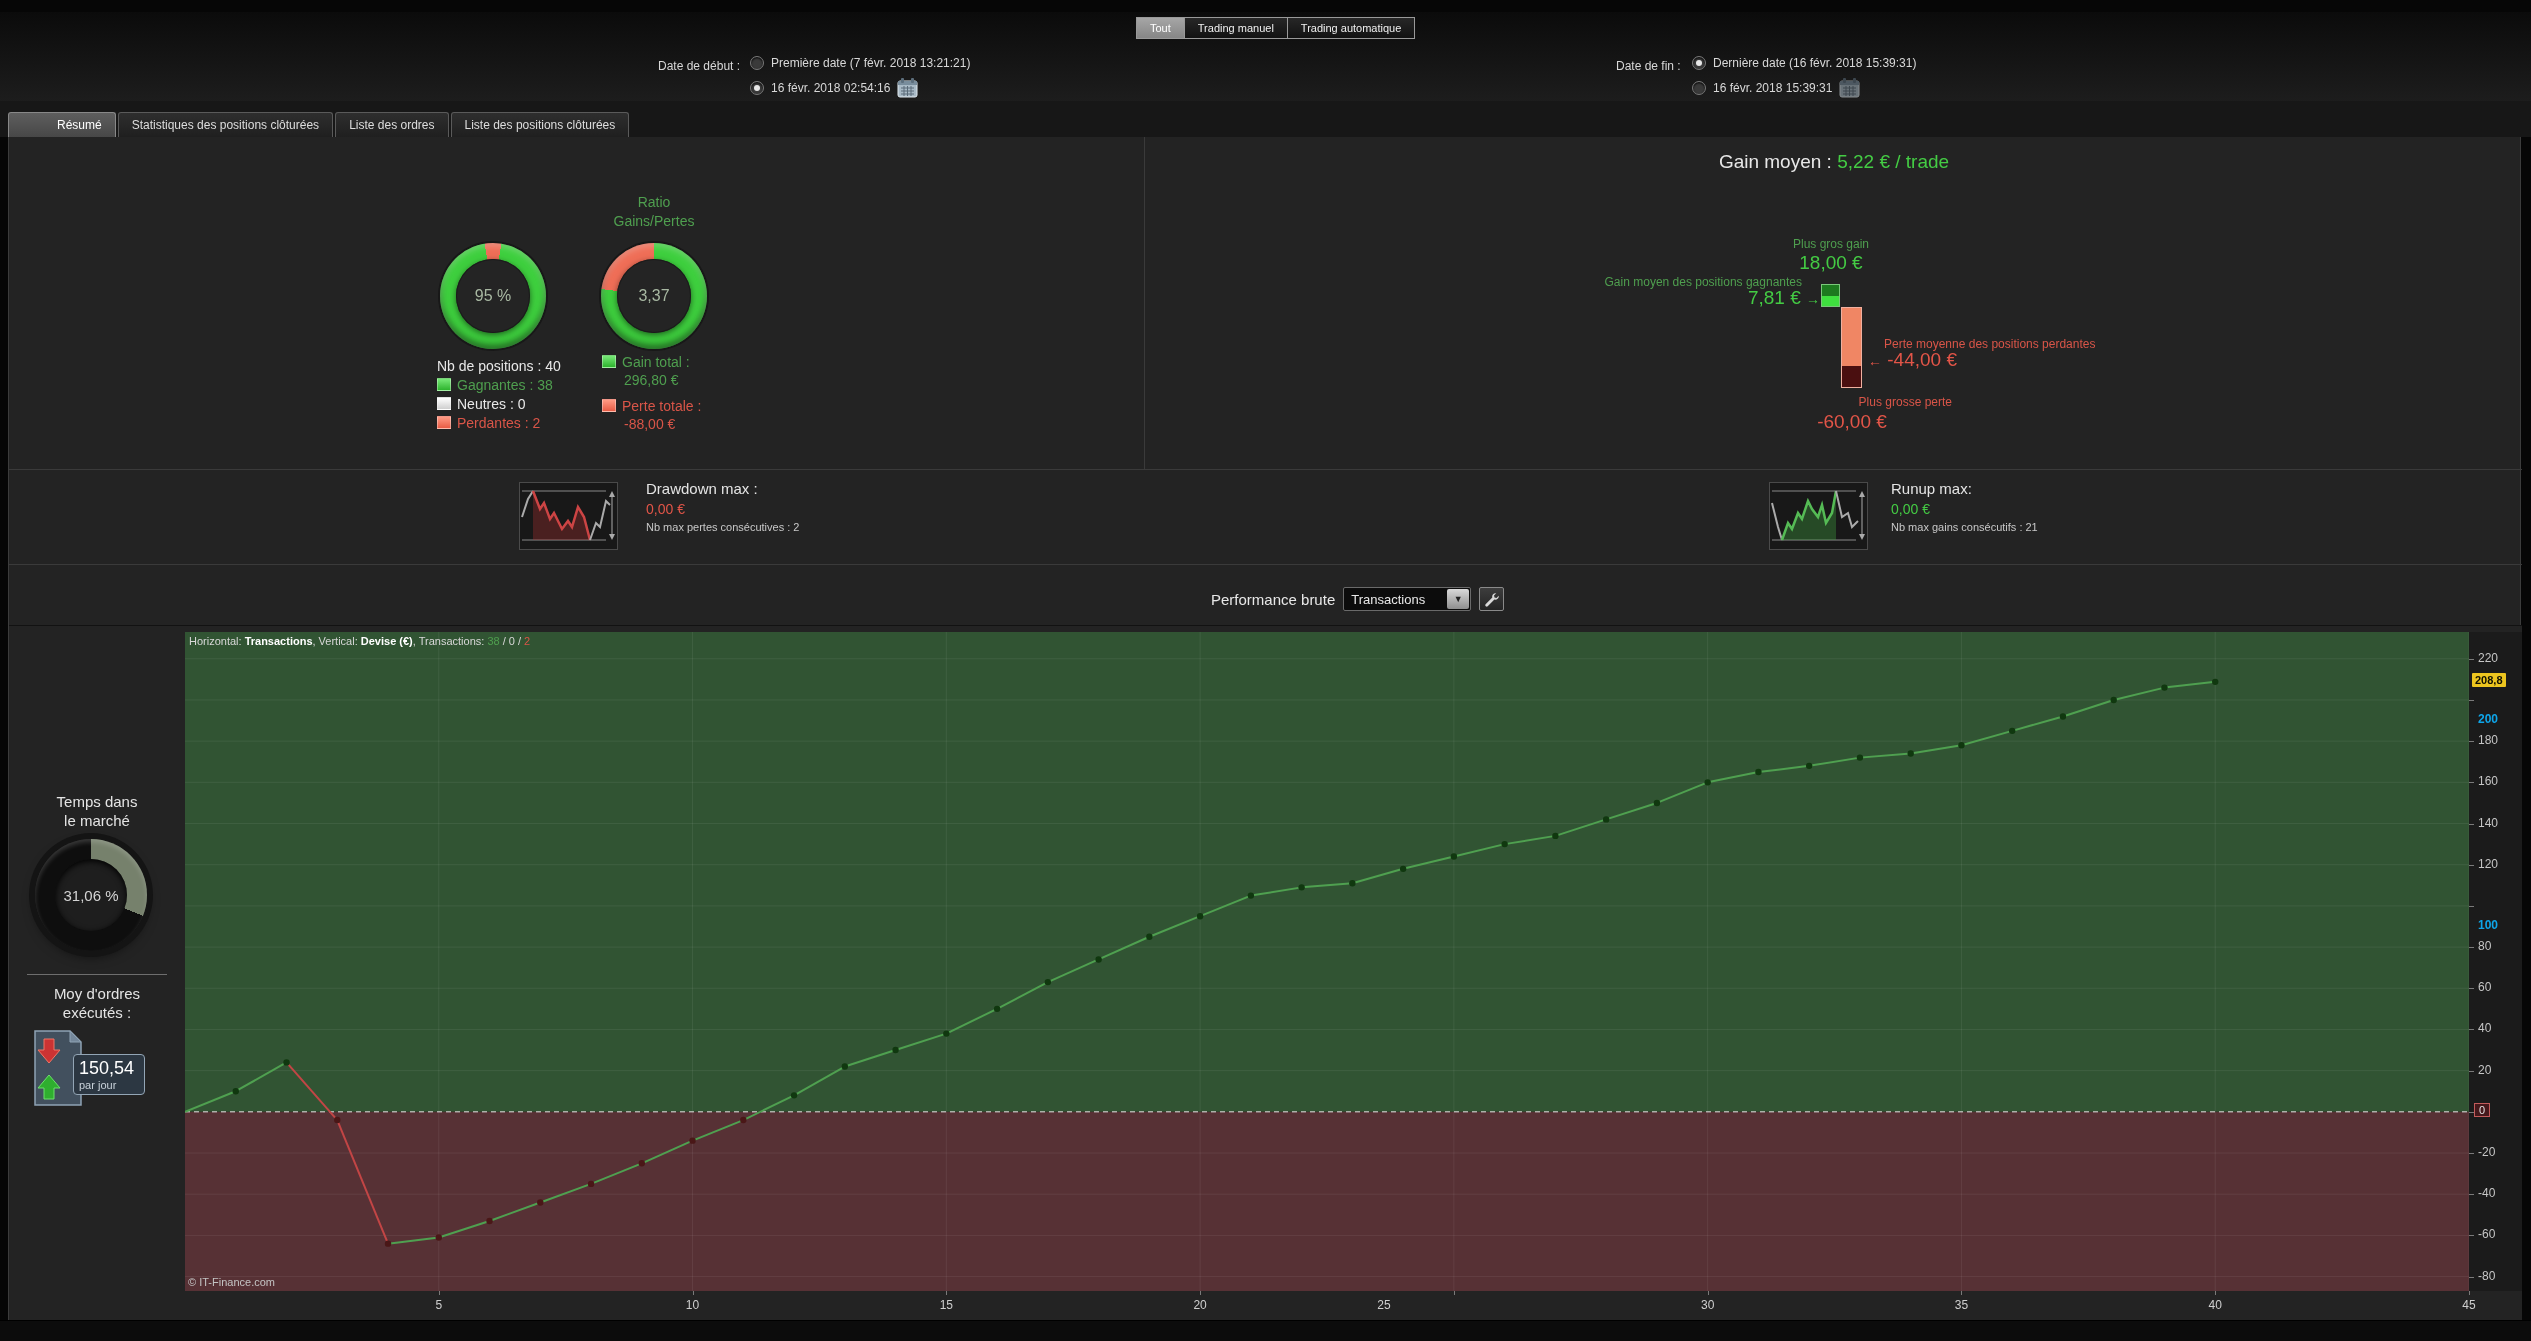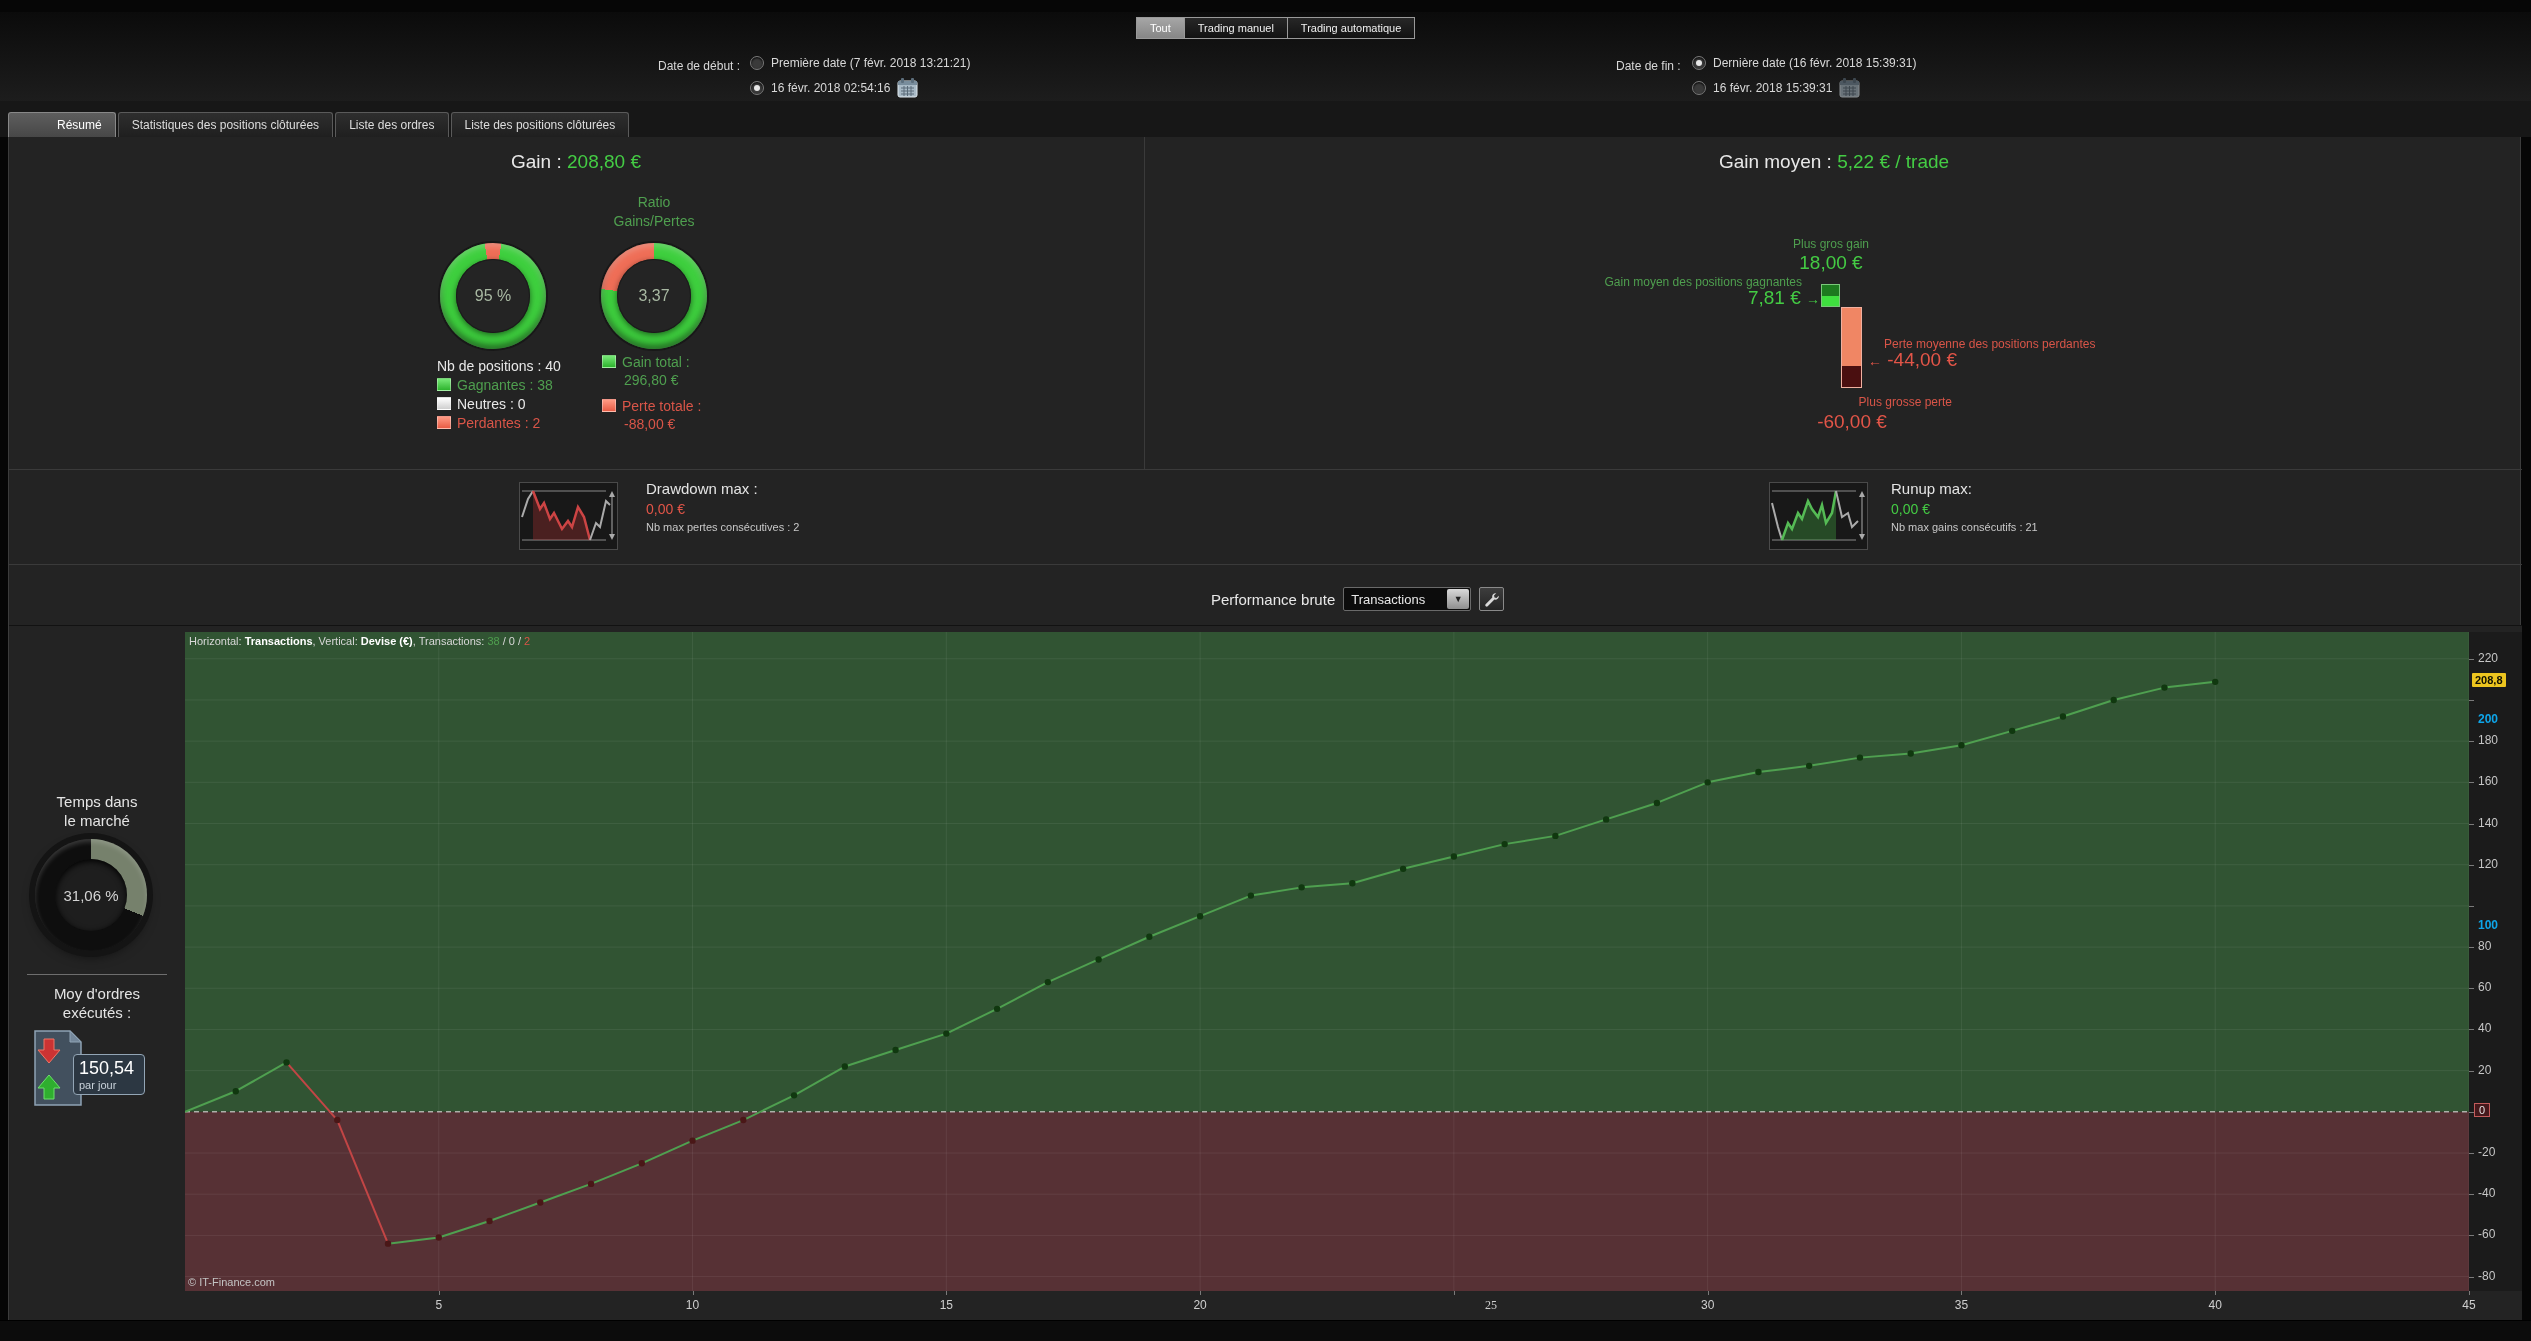--- a/index.html
+++ b/index.html
@@ -207,23 +207,20 @@
 <div class="nav-tabs">
   <div class="nav-tab sel">Résumé</div>
   <div class="nav-tab">Statistiques des positions clôturées</div>
   <div class="nav-tab">Liste des ordres</div>
   <div class="nav-tab">Liste des positions clôturées</div>
 </div>
 
 <div class="content">
 
   <div class="left-half">
-    <div class="gain-line">
-      <span>Gain : </span><span class="v-green">208,80 €</span>
-    </div>
 
     <div class="donut" style="left: 431px; top: 106px; background: conic-gradient(from 351deg, rgb(239, 110, 87) 0deg, rgb(239, 110, 87) 5%, rgb(62, 207, 62) 5%, rgb(62, 207, 62) 100%);">
       <div class="dval">95 %</div>
     </div>
 
     <div class="donut-title" style="left:520px;top:56px;width:250px;">
       <div>Ratio</div>
       <div>Gains/Pertes</div>
     </div>
     <div class="donut" style="left: 592px; top: 106px; background: conic-gradient(from 277.56deg, rgb(239, 110, 87) 0deg, rgb(239, 110, 87) 22.9%, rgb(62, 207, 62) 22.9%, rgb(62, 207, 62) 100%);">
@@ -533,21 +530,21 @@
     <div class="x-axis">
         <div class="xtickmark" style="left: 253.778px;"></div>
         <div class="xtick" style="left: 243.778px;">5</div>
         <div class="xtickmark" style="left: 507.556px;"></div>
         <div class="xtick" style="left: 497.556px;">10</div>
         <div class="xtickmark" style="left: 761.333px;"></div>
         <div class="xtick" style="left: 751.333px;">15</div>
         <div class="xtickmark" style="left: 1015.11px;"></div>
         <div class="xtick" style="left: 1005.11px;">20</div>
         <div class="xtickmark" style="left: 1268.89px;"></div>
-        <div class="xtick" style="left: 1296px; font-family: Liberation Serif, serif;">25</div>
+        <div class="xtick" style="left: 1189px;">25</div>
         <div class="xtickmark" style="left: 1522.67px;"></div>
         <div class="xtick" style="left: 1512.67px;">30</div>
         <div class="xtickmark" style="left: 1776.44px;"></div>
         <div class="xtick" style="left: 1766.44px;">35</div>
         <div class="xtickmark" style="left: 2030.22px;"></div>
         <div class="xtick" style="left: 2020.22px;">40</div>
         <div class="xtickmark" style="left: 2284px;"></div>
         <div class="xtick" style="left: 2274px;">45</div>
       </div>
   </div>

